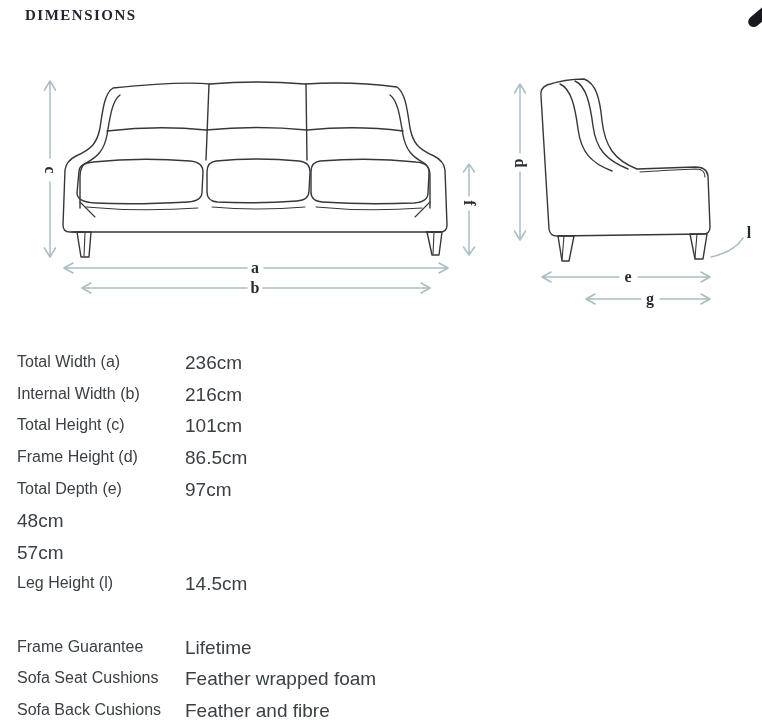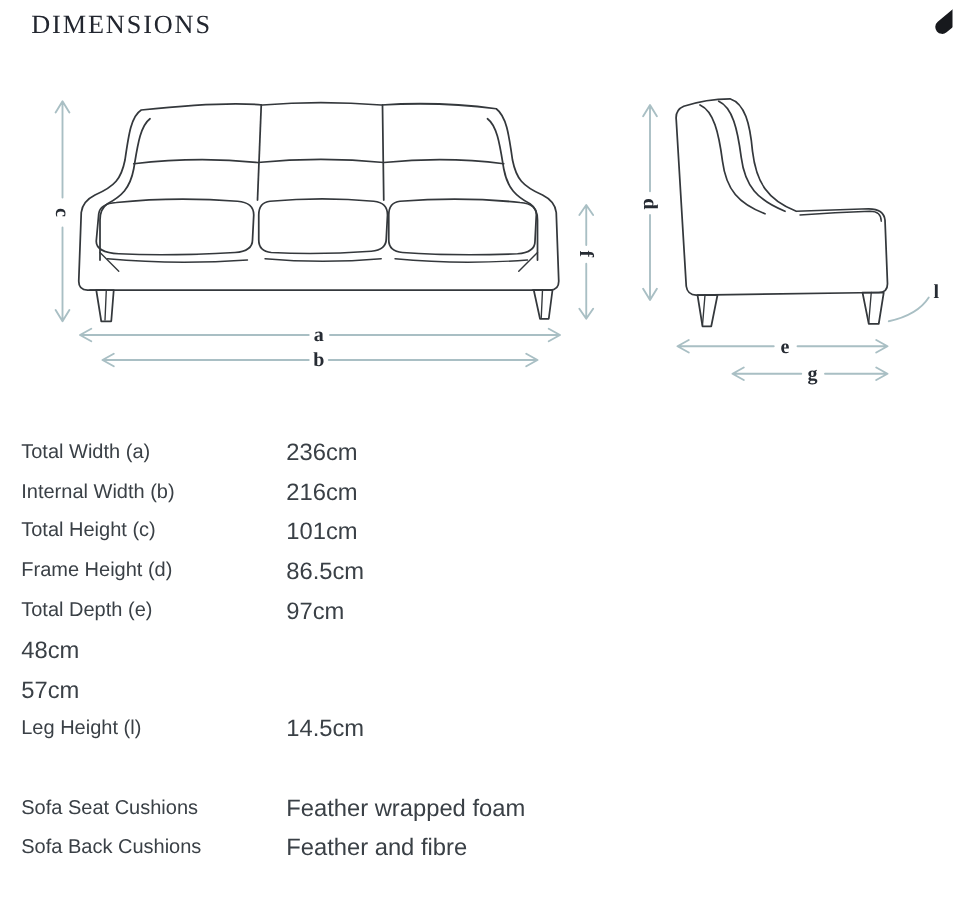--- a/index.html
+++ b/index.html
@@ -14,21 +14,21 @@
     position:relative;
     width:762px;height:720px;
     background:#ffffff;
     overflow:hidden;
     font-family:"Liberation Sans", sans-serif;
     color:var(--text-color);
   }
   .page-title{
     position:absolute;left:25px;top:7px;
     font-family:"Liberation Serif", serif;
-    font-weight:normal;font-size:21px;letter-spacing:1.5px;
+    font-weight:bold;font-size:15px;letter-spacing:1.5px;
     color:var(--heading-color);
   }
   .corner-icon{
     position:absolute;top:10px;left:746px;
     width:30px;height:11px;background:#17191d;
     border-radius:6px;transform:rotate(-40deg);
   }
   .diagram-svg{position:absolute;left:0;top:0;width:762px;height:340px;}
   .drawing{fill:none;stroke:var(--line-color);stroke-width:1.4;stroke-linecap:round;stroke-linejoin:round;}
   .drawing-thin{fill:none;stroke:var(--line-color);stroke-width:1.1;stroke-linecap:round;stroke-linejoin:round;}
@@ -37,21 +37,20 @@
     font-family:"Liberation Serif", serif;
     font-weight:bold;font-size:16px;
     fill:#262b33;stroke:none;
   }
   .spec-table{
     position:absolute;left:17px;top:352px;width:730px;
   }
   .spec-row{
     display:flex;align-items:flex-start;
     height:31.65px;
-    gap:44px;
   }
   .spec-label{
     width:168px;flex:0 0 168px;
     font-size:16px;color:var(--text-color);
     line-height:20px;
   }
   .spec-value{
     font-size:19px;color:var(--text-color);
     line-height:20px;padding-top:1px;
   }
@@ -174,20 +173,24 @@
   <div class="spec-row">
     <div class="spec-value">57cm</div>
   </div>
   <div class="spec-row">
     <div class="spec-label">Leg Height (l)</div>
     <div class="spec-value">14.5cm</div>
   </div>
   <div class="spec-row">
   </div>
   <div class="spec-row">
+    <div class="spec-label">Frame Guarantee</div>
+    <div class="spec-value">Lifetime</div>
+  </div>
+  <div class="spec-row">
     <div class="spec-label">Sofa Seat Cushions</div>
     <div class="spec-value">Feather wrapped foam</div>
   </div>
   <div class="spec-row">
     <div class="spec-label">Sofa Back Cushions</div>
     <div class="spec-value">Feather and fibre</div>
   </div>
 </div>
 
 </body></html>

